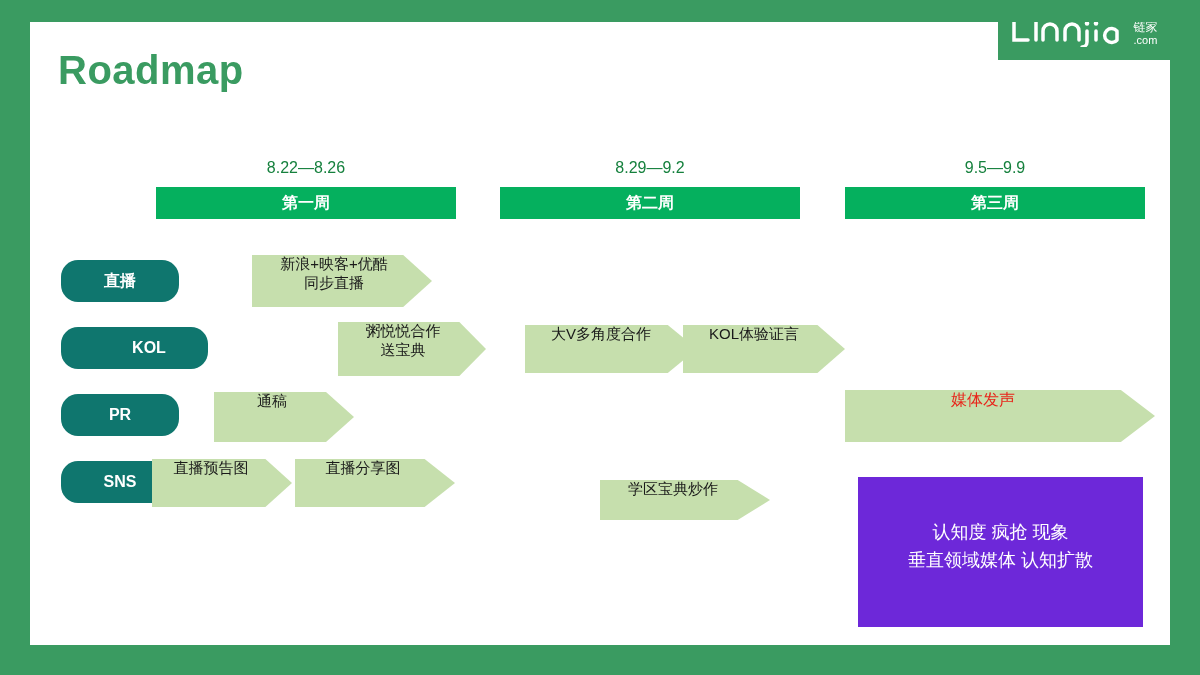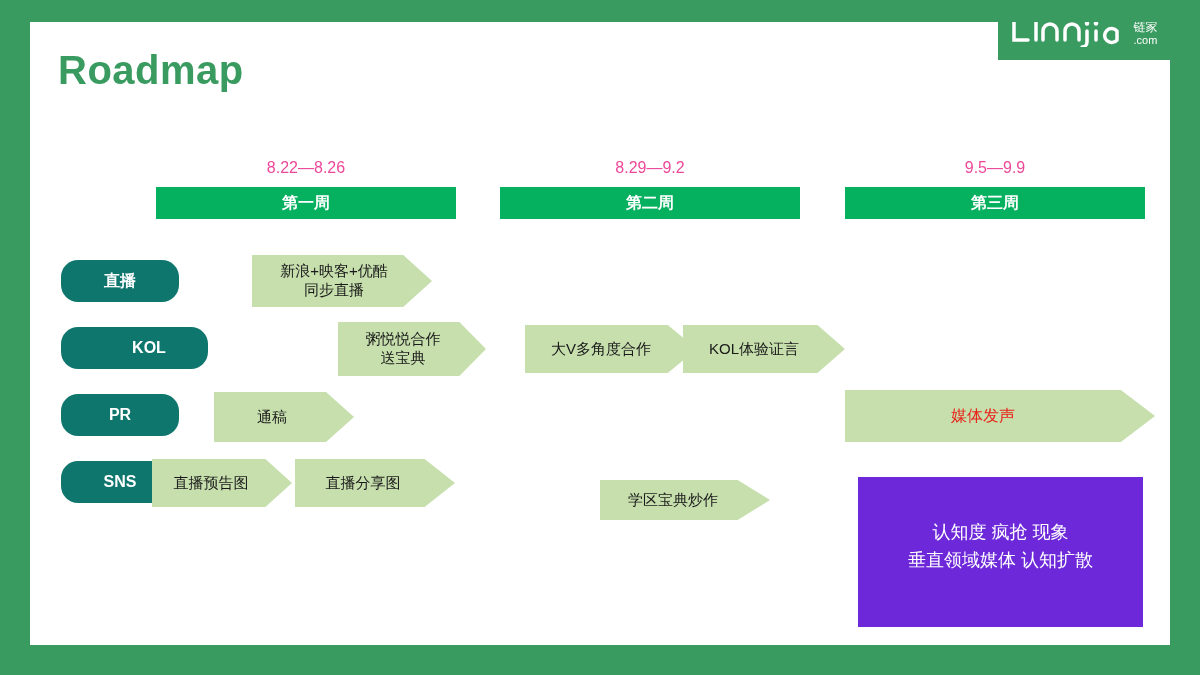--- a/index.html
+++ b/index.html
@@ -72,21 +72,21 @@
     font-size: 11px;
     color: #ffffff;
     line-height: 1.1;
     letter-spacing: 0px;
   }
 
   
   .week-date {
     position: absolute;
     font-size: 16px;
-    color: #ec4899;
+    color: #15803d;
     text-align: center;
     white-space: nowrap;
   }
   .week-bar {
     position: absolute;
     background: #05b05e;
     color: #ffffff;
     font-size: 16px;
     font-weight: bold;
     display: flex;
@@ -109,21 +109,20 @@
     left: 31px;
     width: 118px;
     border-radius: 17px;
   }
 
   
   .chev {
     position: absolute;
     background: #c6dfad;
     display: flex;
-    align-items: center;
     justify-content: center;
     color: #1a1a1a;
     font-size: 15px;
     line-height: 1.25;
     text-align: center;
     box-sizing: border-box;
   }
   .chev.two-line { font-size: 15px; }
   .chev-red { color: #e8241a; font-size: 16px; }
 

